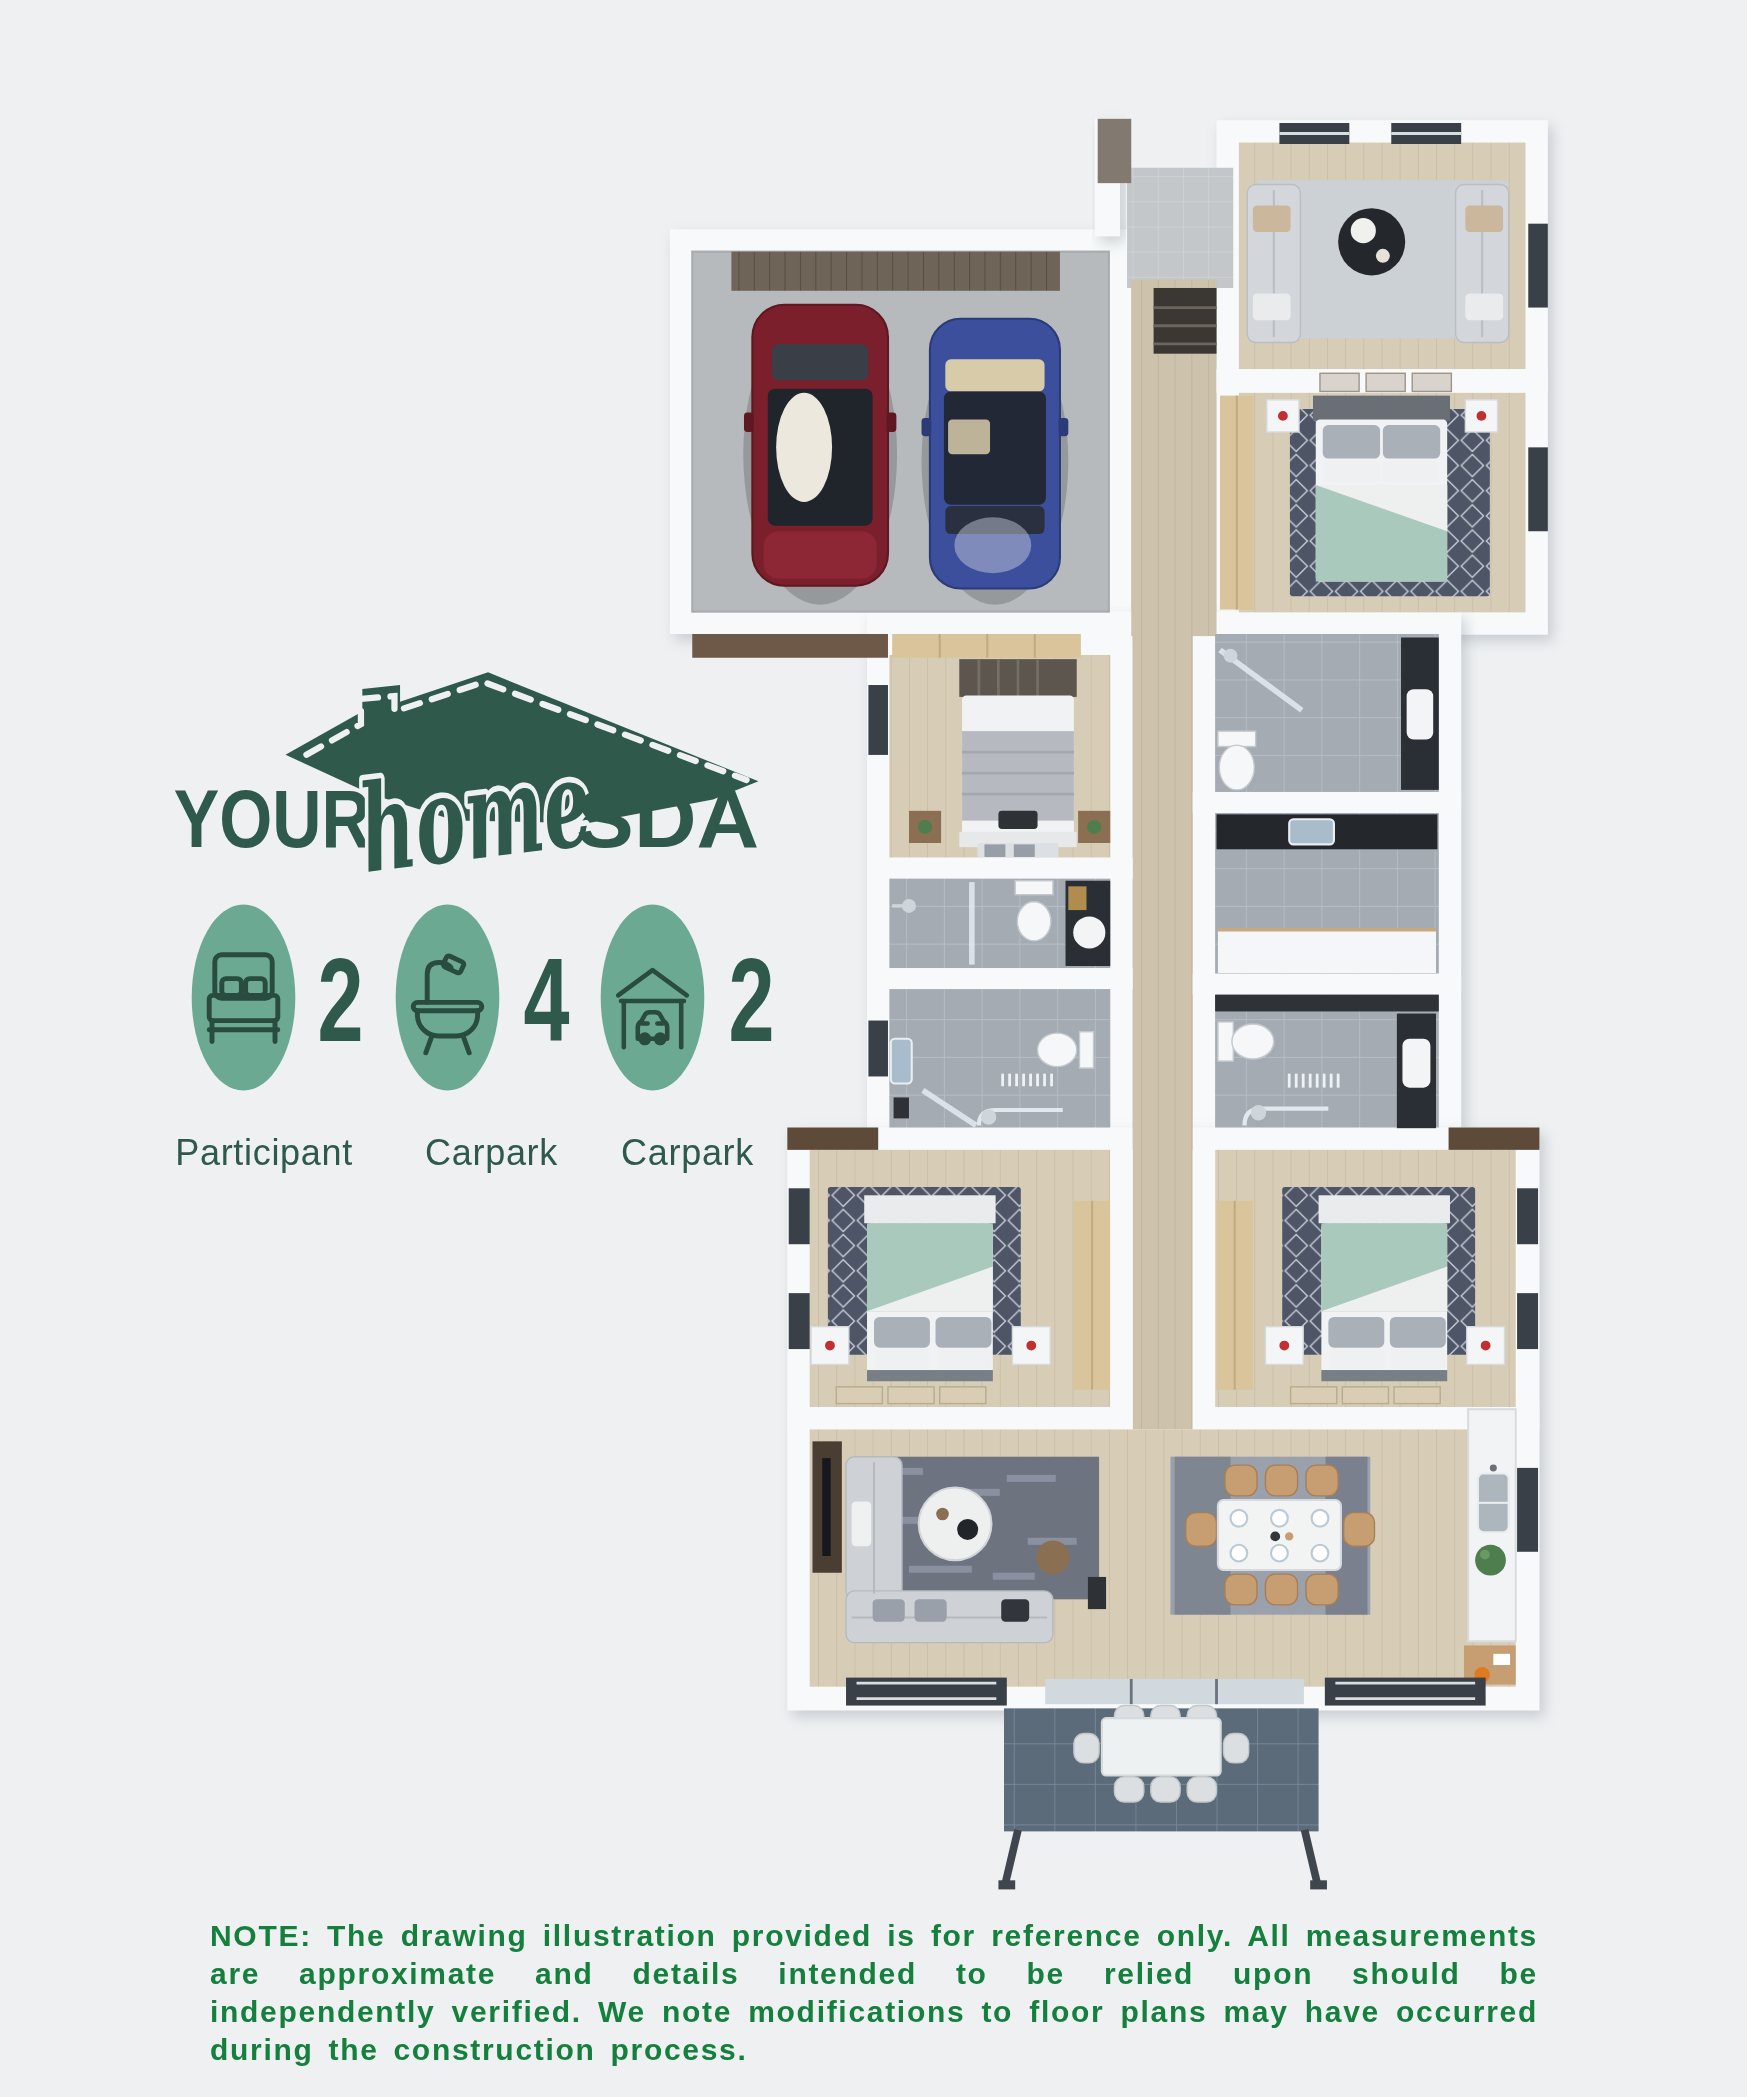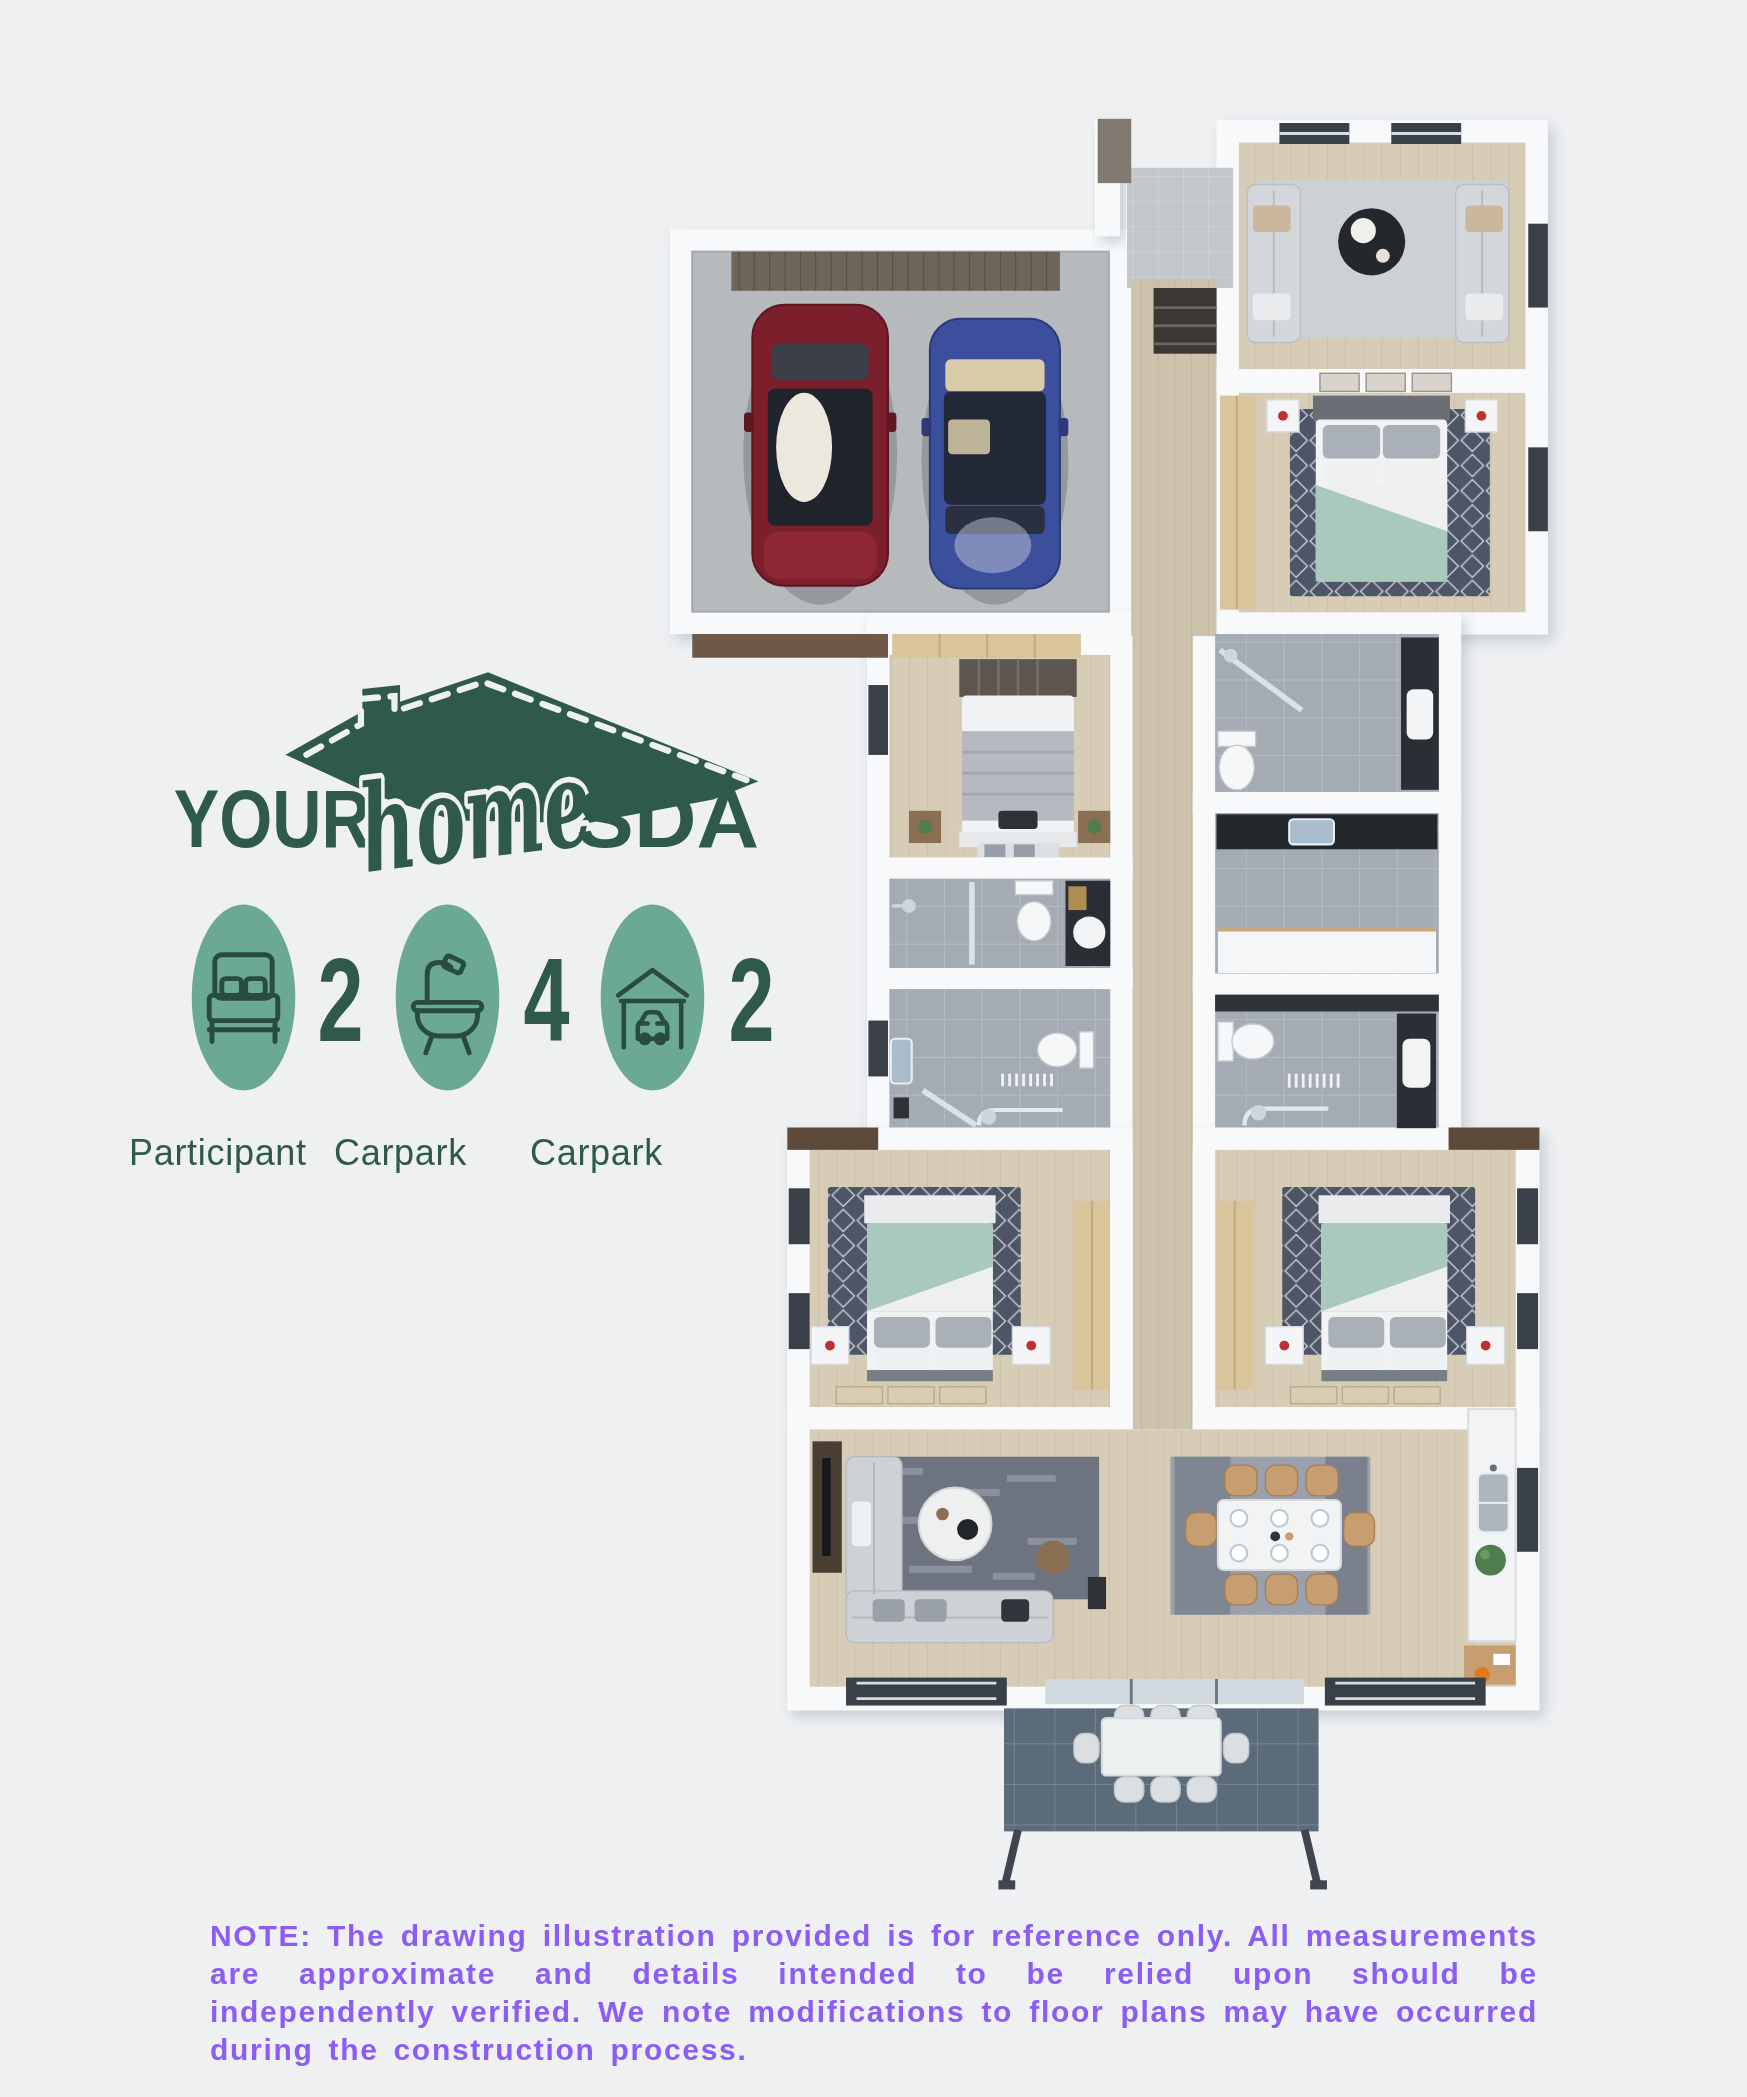--- a/index.html
+++ b/index.html
@@ -6,25 +6,25 @@
   #canvas{position:relative;width:1744px;height:2097px;background:#eef0f2;overflow:hidden;
           font-family:"Liberation Sans",sans-serif;}
   #plan-svg{position:absolute;left:0;top:0;}
   
   #logo-svg{position:absolute;left:154px;top:650px;}
   
   .legend-icon{position:absolute;}
   .legend-num{position:absolute;width:77px;text-align:center;color:#2e594b;
               font-size:106px;font-weight:bold;line-height:1;
               transform:scale(0.78,1.12);transform-origin:center top;}
-  .legend-label{position:absolute;width:224px;text-align:left;color:#2e594b;
+  .legend-label{position:absolute;width:224px;text-align:right;color:#2e594b;
                 font-size:36px;line-height:68px;font-weight:400;letter-spacing:0.7px;}
   
   #note{position:absolute;left:210px;top:1917px;width:1328px;
-        color:#8b5cf6;font-size:30px;font-weight:600;line-height:38px;
+        color:#15803d;font-size:30px;font-weight:600;line-height:38px;
         letter-spacing:1.7px;word-spacing:4.9px;text-align:justify;}
 </style>
 </head>
 <body>
 
 <div id="canvas">
 
   <svg id="plan-svg" width="1748" height="2097" viewBox="0 0 2500 3000">
     <defs>
       <filter id="ds" x="-10%" y="-10%" width="130%" height="130%">

